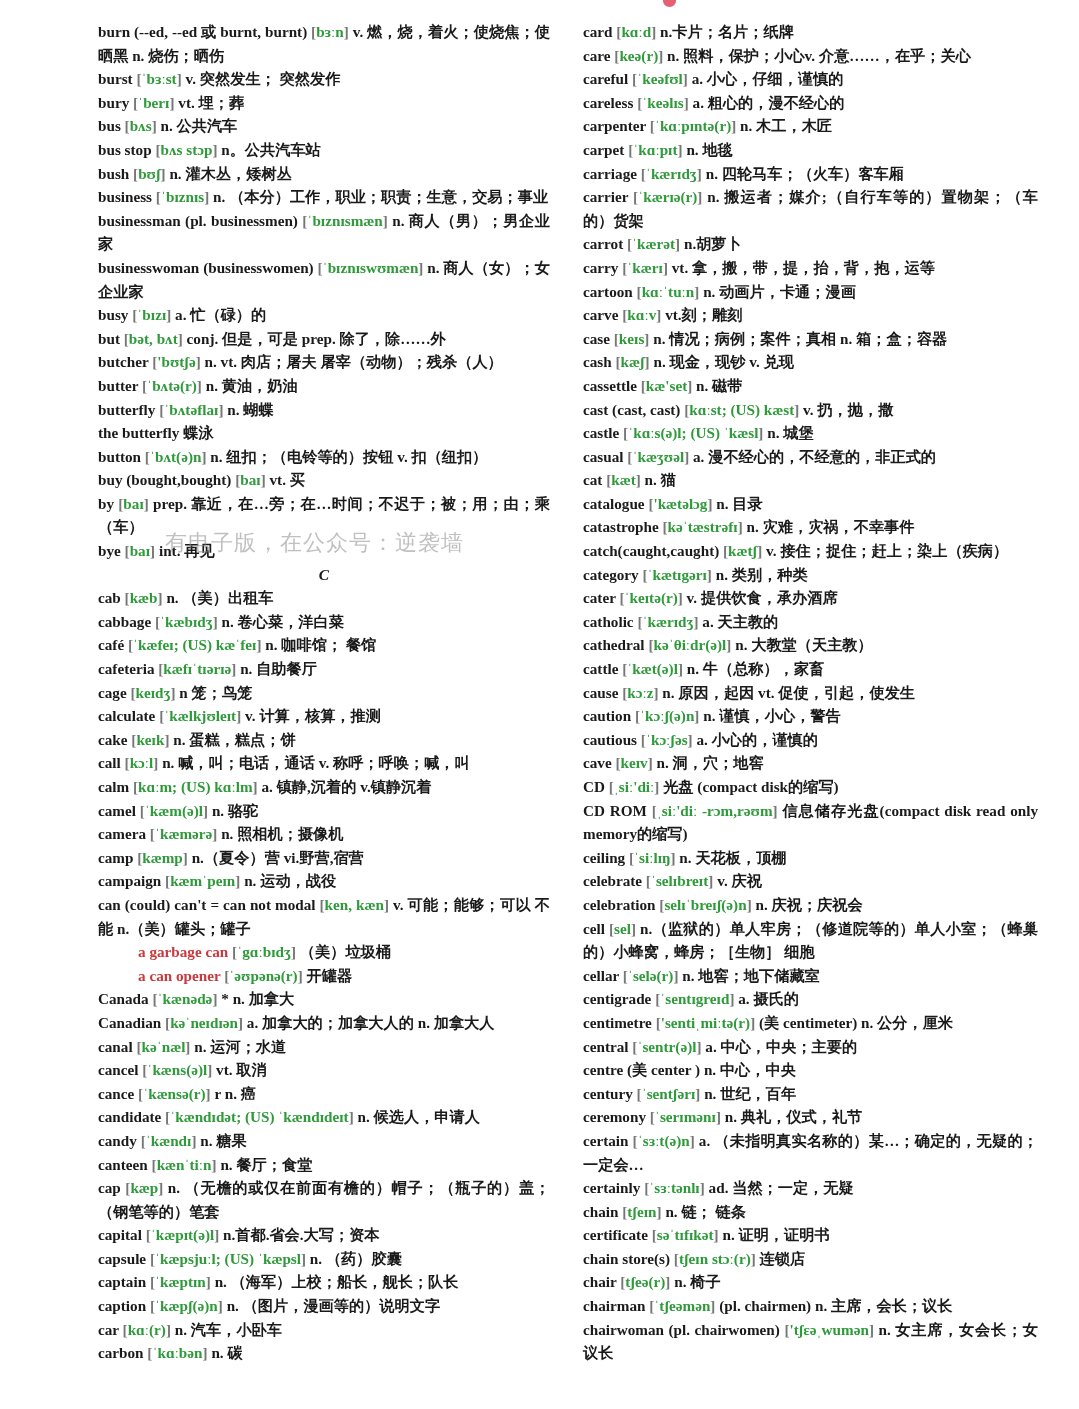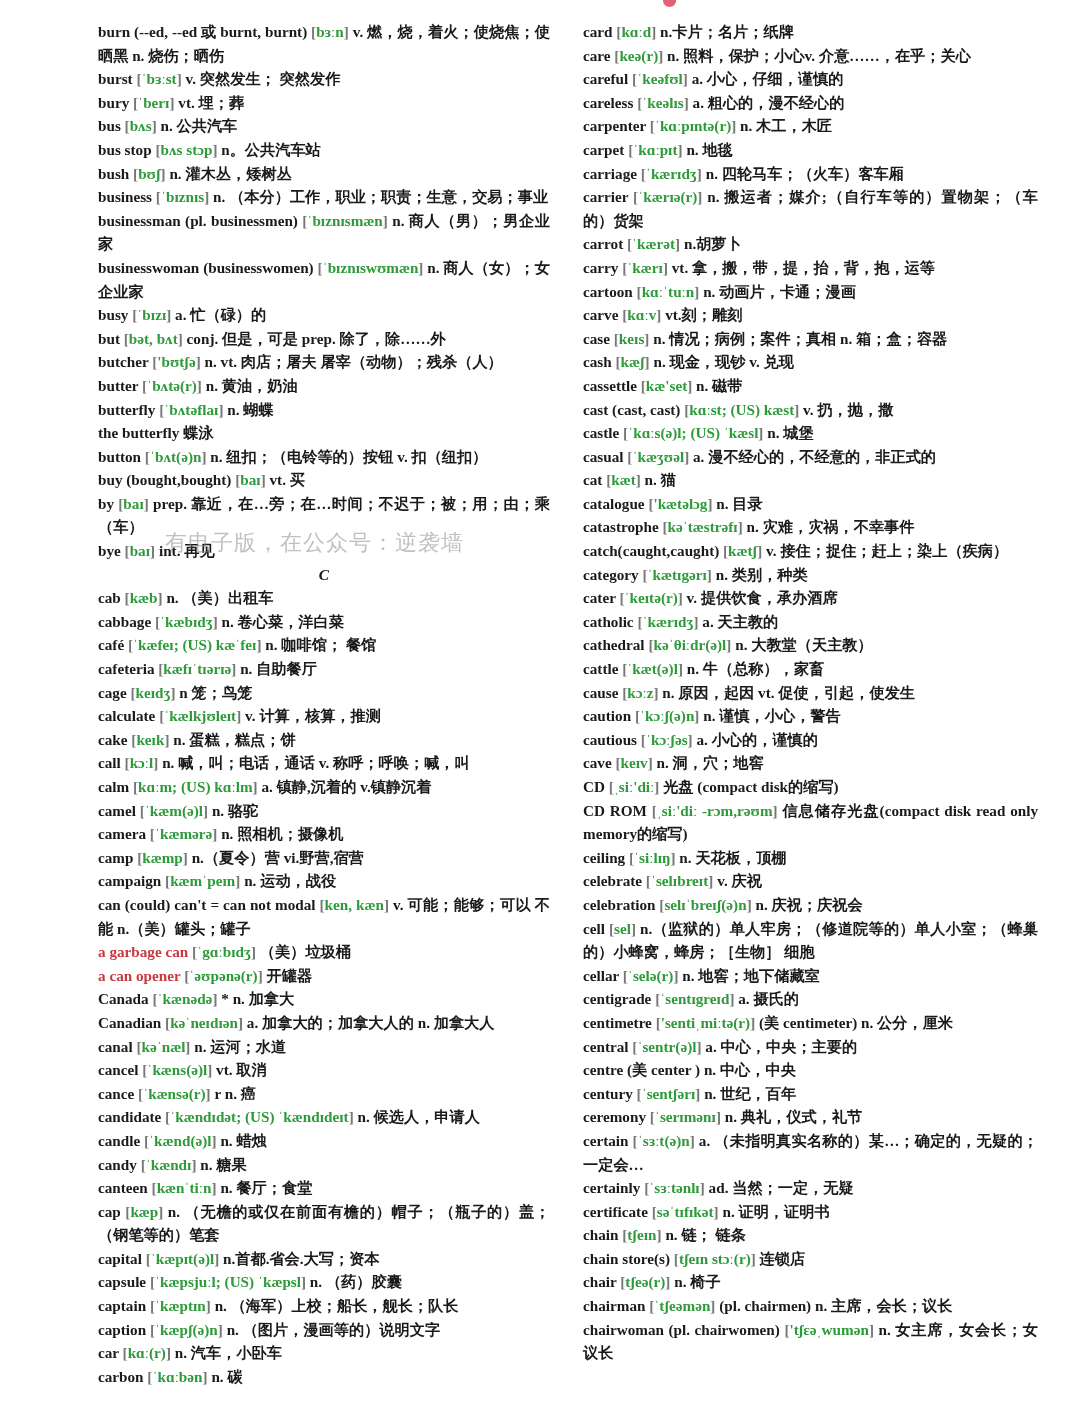--- a/index.html
+++ b/index.html
@@ -13,21 +13,21 @@
     border-radius: 50%; background: #e0445a; opacity: 0.85;
   }
   .col { position: absolute; top: 20px; font-weight: bold; }
   .col-left { left: 98px; width: 452px; }
   .col-right { left: 583px; width: 455px; }
   .entry {
     font-size: 15.2px; line-height: 23.6px; margin: 0;
     text-align: justify; text-align-last: left;
   }
   .entry .word { color: #1a1a1a; }
-  .entry .word.red { color: #c8393e; }
+  .entry .word.red { color: #c8393e; margin-left: 40px; }
   .entry .ph { color: #2e9a3a; }
   .entry .br { color: #777; }
   .entry .def { color: #1a1a1a; }
   .section-letter {
     font-size: 15.5px; font-style: italic; text-align: center;
     line-height: 23.6px; margin: 0; padding-left: 0;
   }
   .watermark {
     position: absolute; left: 165px; top: 528px;
     font-family: "DejaVu Sans", sans-serif; font-size: 22px;
@@ -75,21 +75,20 @@
     <p class="entry"><span class="word">campaign</span> <span class="br">[</span><span class="ph">kæmˈpeɪn</span><span class="br">]</span> <span class="def">n. 运动，战役</span></p>
     <p class="entry"><span class="word">can (could) can't = can not modal</span> <span class="br">[</span><span class="ph">ken, kæn</span><span class="br">]</span> <span class="def">v. 可能；能够；可以 不能 n.（美）罐头；罐子</span></p>
     <p class="entry"><span class="word red">a garbage can</span> <span class="br">[</span><span class="ph">ˈgɑːbɪdʒ</span><span class="br">]</span> <span class="def">（美）垃圾桶</span></p>
     <p class="entry"><span class="word red">a can opener</span> <span class="br">[</span><span class="ph">ˈəʊpənə(r)</span><span class="br">]</span> <span class="def">开罐器</span></p>
     <p class="entry"><span class="word">Canada</span> <span class="br">[</span><span class="ph">ˈkænədə</span><span class="br">]</span> <span class="def">* n. 加拿大</span></p>
     <p class="entry"><span class="word">Canadian</span> <span class="br">[</span><span class="ph">kəˈneɪdɪən</span><span class="br">]</span> <span class="def">a. 加拿大的；加拿大人的 n. 加拿大人</span></p>
     <p class="entry"><span class="word">canal</span> <span class="br">[</span><span class="ph">kəˈnæl</span><span class="br">]</span> <span class="def">n. 运河；水道</span></p>
     <p class="entry"><span class="word">cancel</span> <span class="br">[</span><span class="ph">ˈkæns(ə)l</span><span class="br">]</span> <span class="def">vt. 取消</span></p>
     <p class="entry"><span class="word">cance</span> <span class="br">[</span><span class="ph">ˈkænsə(r)</span><span class="br">]</span> <span class="def">r n. 癌</span></p>
     <p class="entry"><span class="word">candidate</span> <span class="br">[</span><span class="ph">ˈkændɪdət; (US) ˈkændɪdeɪt</span><span class="br">]</span> <span class="def">n. 候选人，申请人</span></p>
-    <p class="entry"><span class="word">candle</span> <span class="br">[</span><span class="ph">ˈkænd(ə)l</span><span class="br">]</span> <span class="def">n. 蜡烛</span></p>
     <p class="entry"><span class="word">candy</span> <span class="br">[</span><span class="ph">ˈkændɪ</span><span class="br">]</span> <span class="def">n. 糖果</span></p>
     <p class="entry"><span class="word">canteen</span> <span class="br">[</span><span class="ph">kænˈtiːn</span><span class="br">]</span> <span class="def">n. 餐厅；食堂</span></p>
     <p class="entry"><span class="word">cap</span> <span class="br">[</span><span class="ph">kæp</span><span class="br">]</span> <span class="def">n. （无檐的或仅在前面有檐的）帽子；（瓶子的）盖；（钢笔等的）笔套</span></p>
     <p class="entry"><span class="word">capital</span> <span class="br">[</span><span class="ph">ˈkæpɪt(ə)l</span><span class="br">]</span> <span class="def">n.首都.省会.大写；资本</span></p>
     <p class="entry"><span class="word">capsule</span> <span class="br">[</span><span class="ph">ˈkæpsjuːl; (US) ˈkæpsl</span><span class="br">]</span> <span class="def">n. （药）胶囊</span></p>
     <p class="entry"><span class="word">captain</span> <span class="br">[</span><span class="ph">ˈkæptɪn</span><span class="br">]</span> <span class="def">n. （海军）上校；船长，舰长；队长</span></p>
     <p class="entry"><span class="word">caption</span> <span class="br">[</span><span class="ph">ˈkæpʃ(ə)n</span><span class="br">]</span> <span class="def">n. （图片，漫画等的）说明文字</span></p>
     <p class="entry"><span class="word">car</span> <span class="br">[</span><span class="ph">kɑː(r)</span><span class="br">]</span> <span class="def">n. 汽车，小卧车</span></p>
     <p class="entry"><span class="word">carbon</span> <span class="br">[</span><span class="ph">ˈkɑːbən</span><span class="br">]</span> <span class="def">n. 碳</span></p>
   </div>
@@ -133,21 +132,21 @@
     <p class="entry"><span class="word">cell</span> <span class="br">[</span><span class="ph">sel</span><span class="br">]</span> <span class="def">n.（监狱的）单人牢房；（修道院等的）单人小室；（蜂巢的）小蜂窝，蜂房；［生物］ 细胞</span></p>
     <p class="entry"><span class="word">cellar</span> <span class="br">[</span><span class="ph">ˈselə(r)</span><span class="br">]</span> <span class="def">n. 地窖；地下储藏室</span></p>
     <p class="entry"><span class="word">centigrade</span> <span class="br">[</span><span class="ph">ˈsentɪgreɪd</span><span class="br">]</span> <span class="def">a. 摄氏的</span></p>
     <p class="entry"><span class="word">centimetre</span> <span class="br">[</span><span class="ph">'sentiˌmiːtə(r)</span><span class="br">]</span> <span class="def">(美 centimeter) n. 公分，厘米</span></p>
     <p class="entry"><span class="word">central</span> <span class="br">[</span><span class="ph">ˈsentr(ə)l</span><span class="br">]</span> <span class="def">a. 中心，中央；主要的</span></p>
     <p class="entry"><span class="word">centre (美  center )</span> <span class="def">n. 中心，中央</span></p>
     <p class="entry"><span class="word">century</span> <span class="br">[</span><span class="ph">ˈsentʃərɪ</span><span class="br">]</span> <span class="def">n. 世纪，百年</span></p>
     <p class="entry"><span class="word">ceremony</span> <span class="br">[</span><span class="ph">ˈserɪmənɪ</span><span class="br">]</span> <span class="def">n. 典礼，仪式，礼节</span></p>
     <p class="entry"><span class="word">certain</span> <span class="br">[</span><span class="ph">ˈsɜːt(ə)n</span><span class="br">]</span> <span class="def">a. （未指明真实名称的）某…；确定的，无疑的；一定会…</span></p>
     <p class="entry"><span class="word">certainly</span> <span class="br">[</span><span class="ph">ˈsɜːtənlɪ</span><span class="br">]</span> <span class="def">ad. 当然；一定，无疑</span></p>
+    <p class="entry"><span class="word">chain</span> <span class="br">[</span><span class="ph">tʃeɪn</span><span class="br">]</span> <span class="def">n. 链；  链条</span></p>
     <p class="entry"><span class="word">certificate</span> <span class="br">[</span><span class="ph">səˈtɪfɪkət</span><span class="br">]</span> <span class="def">n. 证明，证明书</span></p>
-    <p class="entry"><span class="word">chain</span> <span class="br">[</span><span class="ph">tʃeɪn</span><span class="br">]</span> <span class="def">n. 链；  链条</span></p>
     <p class="entry"><span class="word">chain store(s)</span> <span class="br">[</span><span class="ph">tʃeɪn stɔː(r)</span><span class="br">]</span> <span class="def">连锁店</span></p>
     <p class="entry"><span class="word">chair</span> <span class="br">[</span><span class="ph">tʃeə(r)</span><span class="br">]</span> <span class="def">n. 椅子</span></p>
     <p class="entry"><span class="word">chairman</span> <span class="br">[</span><span class="ph">ˈtʃeəmən</span><span class="br">]</span> <span class="def">(pl. chairmen) n. 主席，会长；议长</span></p>
     <p class="entry"><span class="word">chairwoman (pl. chairwomen)</span> <span class="br">[</span><span class="ph">'tʃɛəˌwumən</span><span class="br">]</span> <span class="def">n. 女主席，女会长；女议长</span></p>
   </div>
 
 <div class="watermark">有电子版，在公众号：逆袭墙</div>
 
 </body></html>

